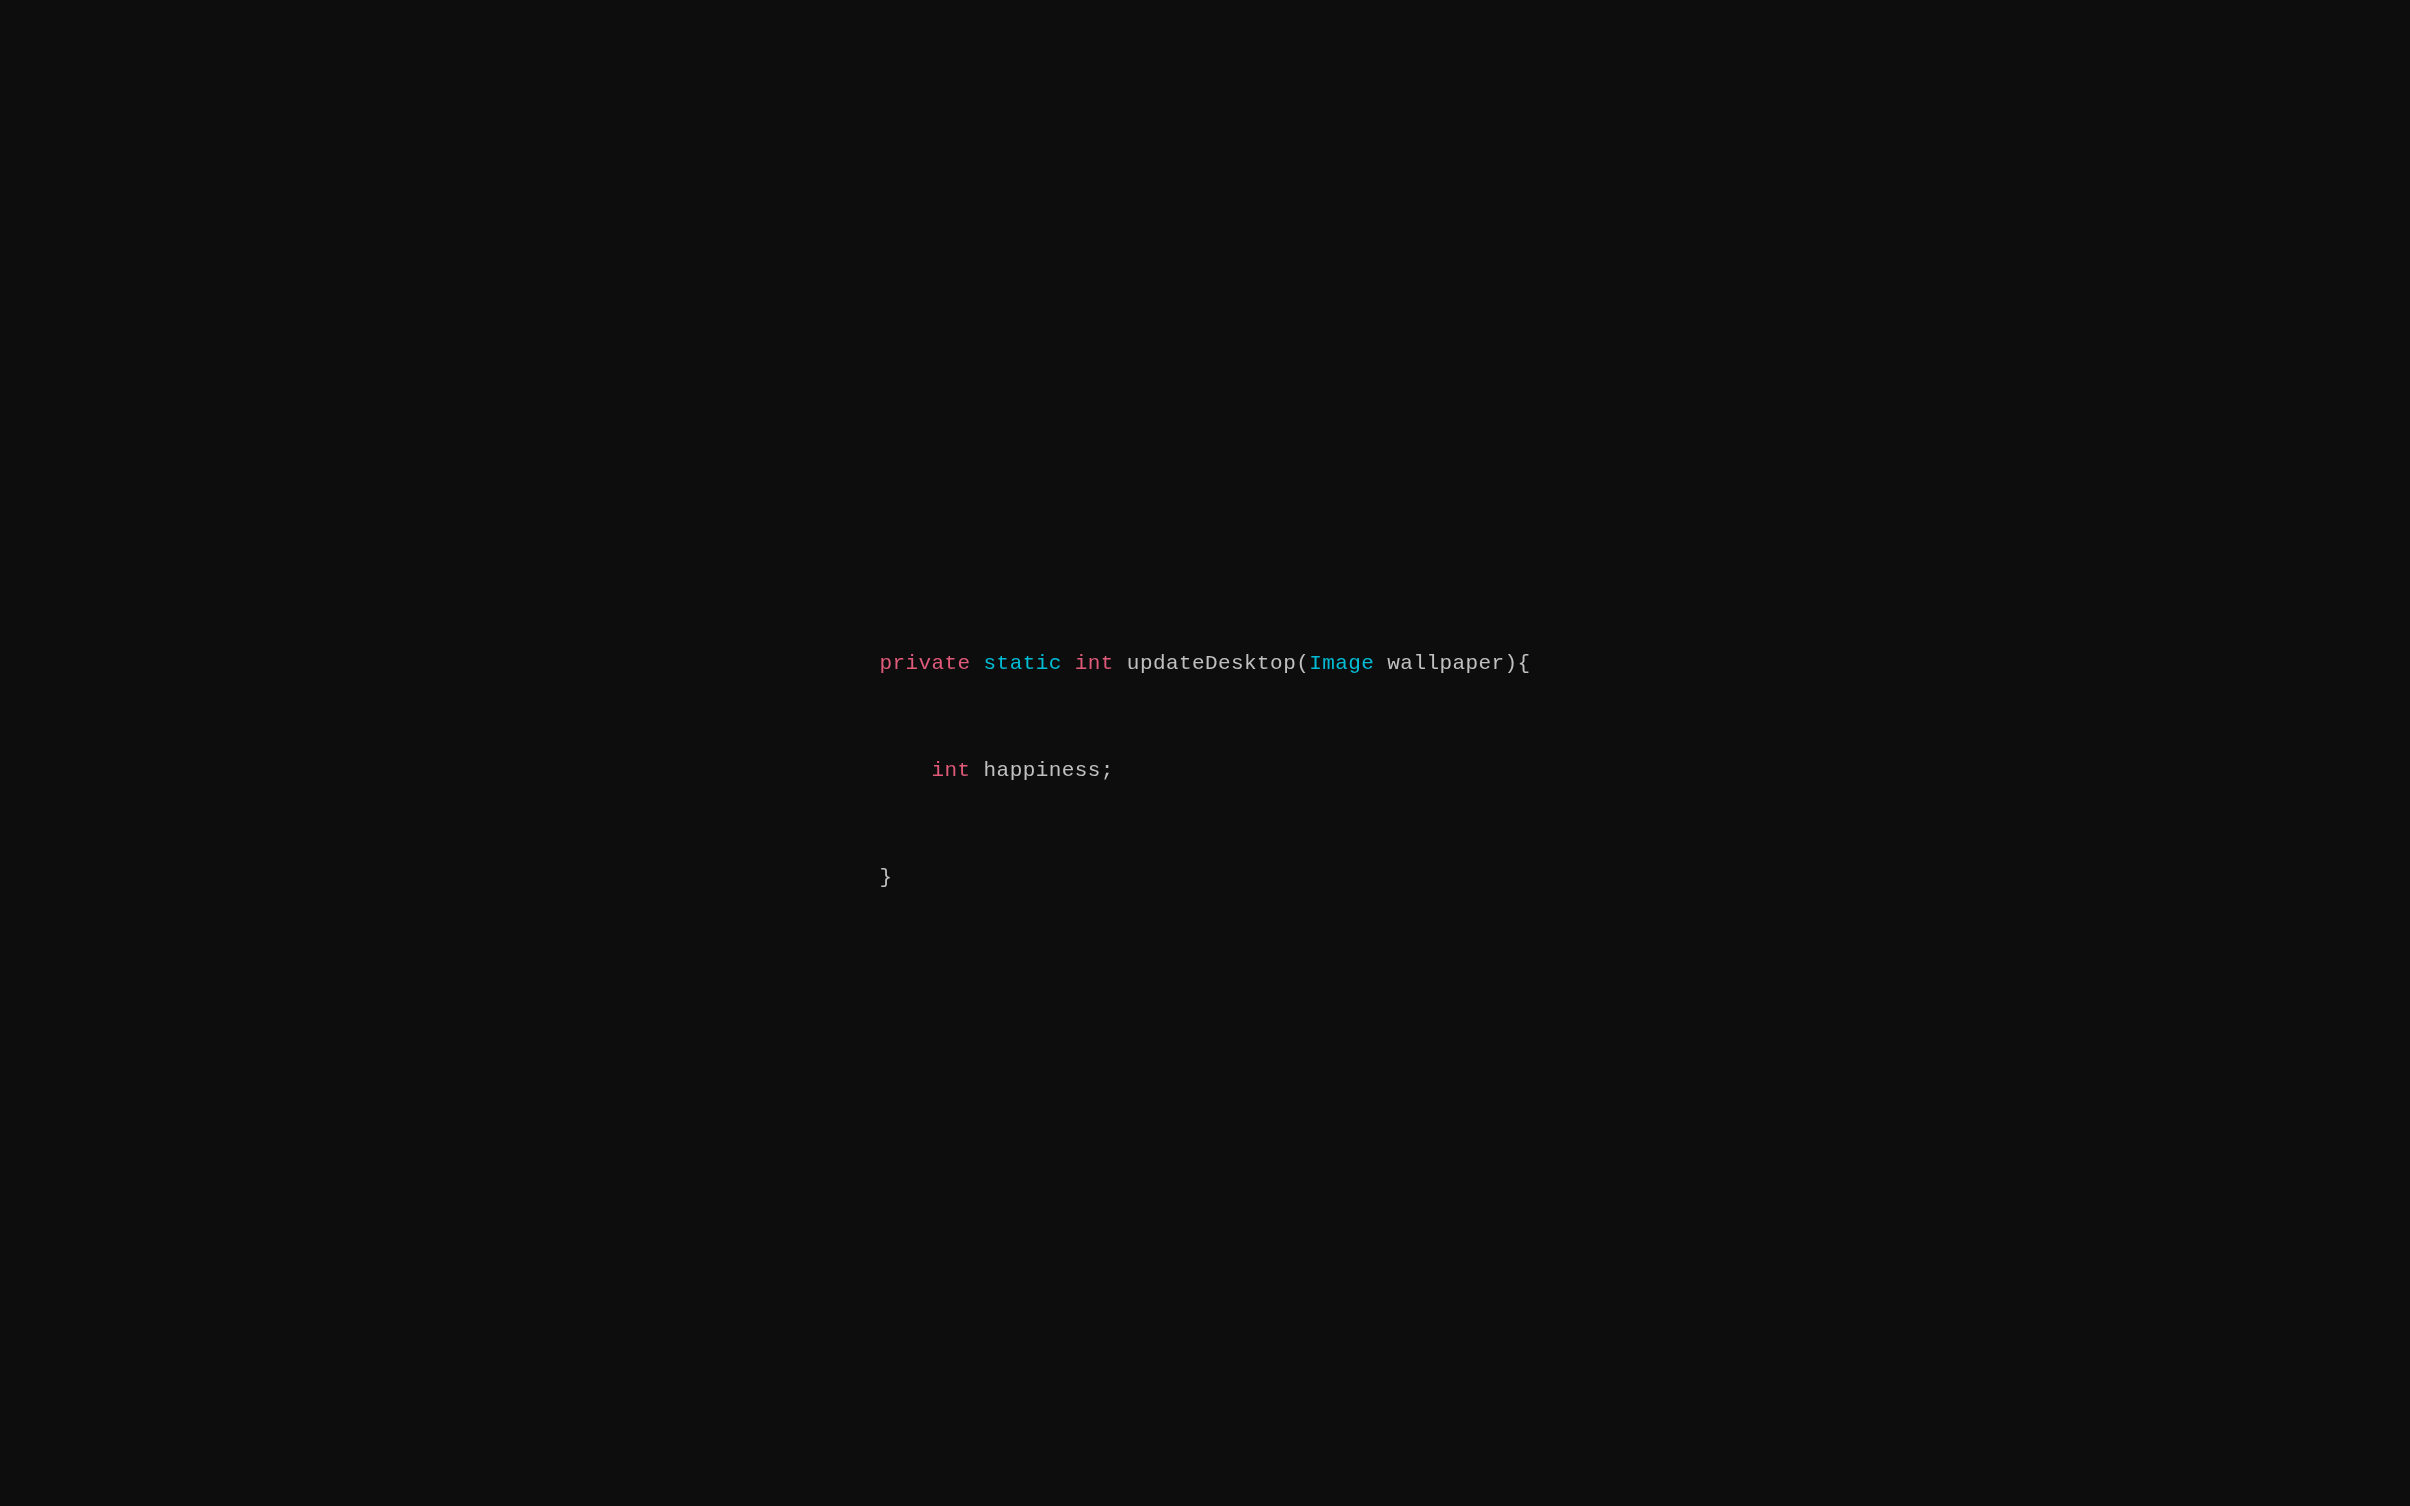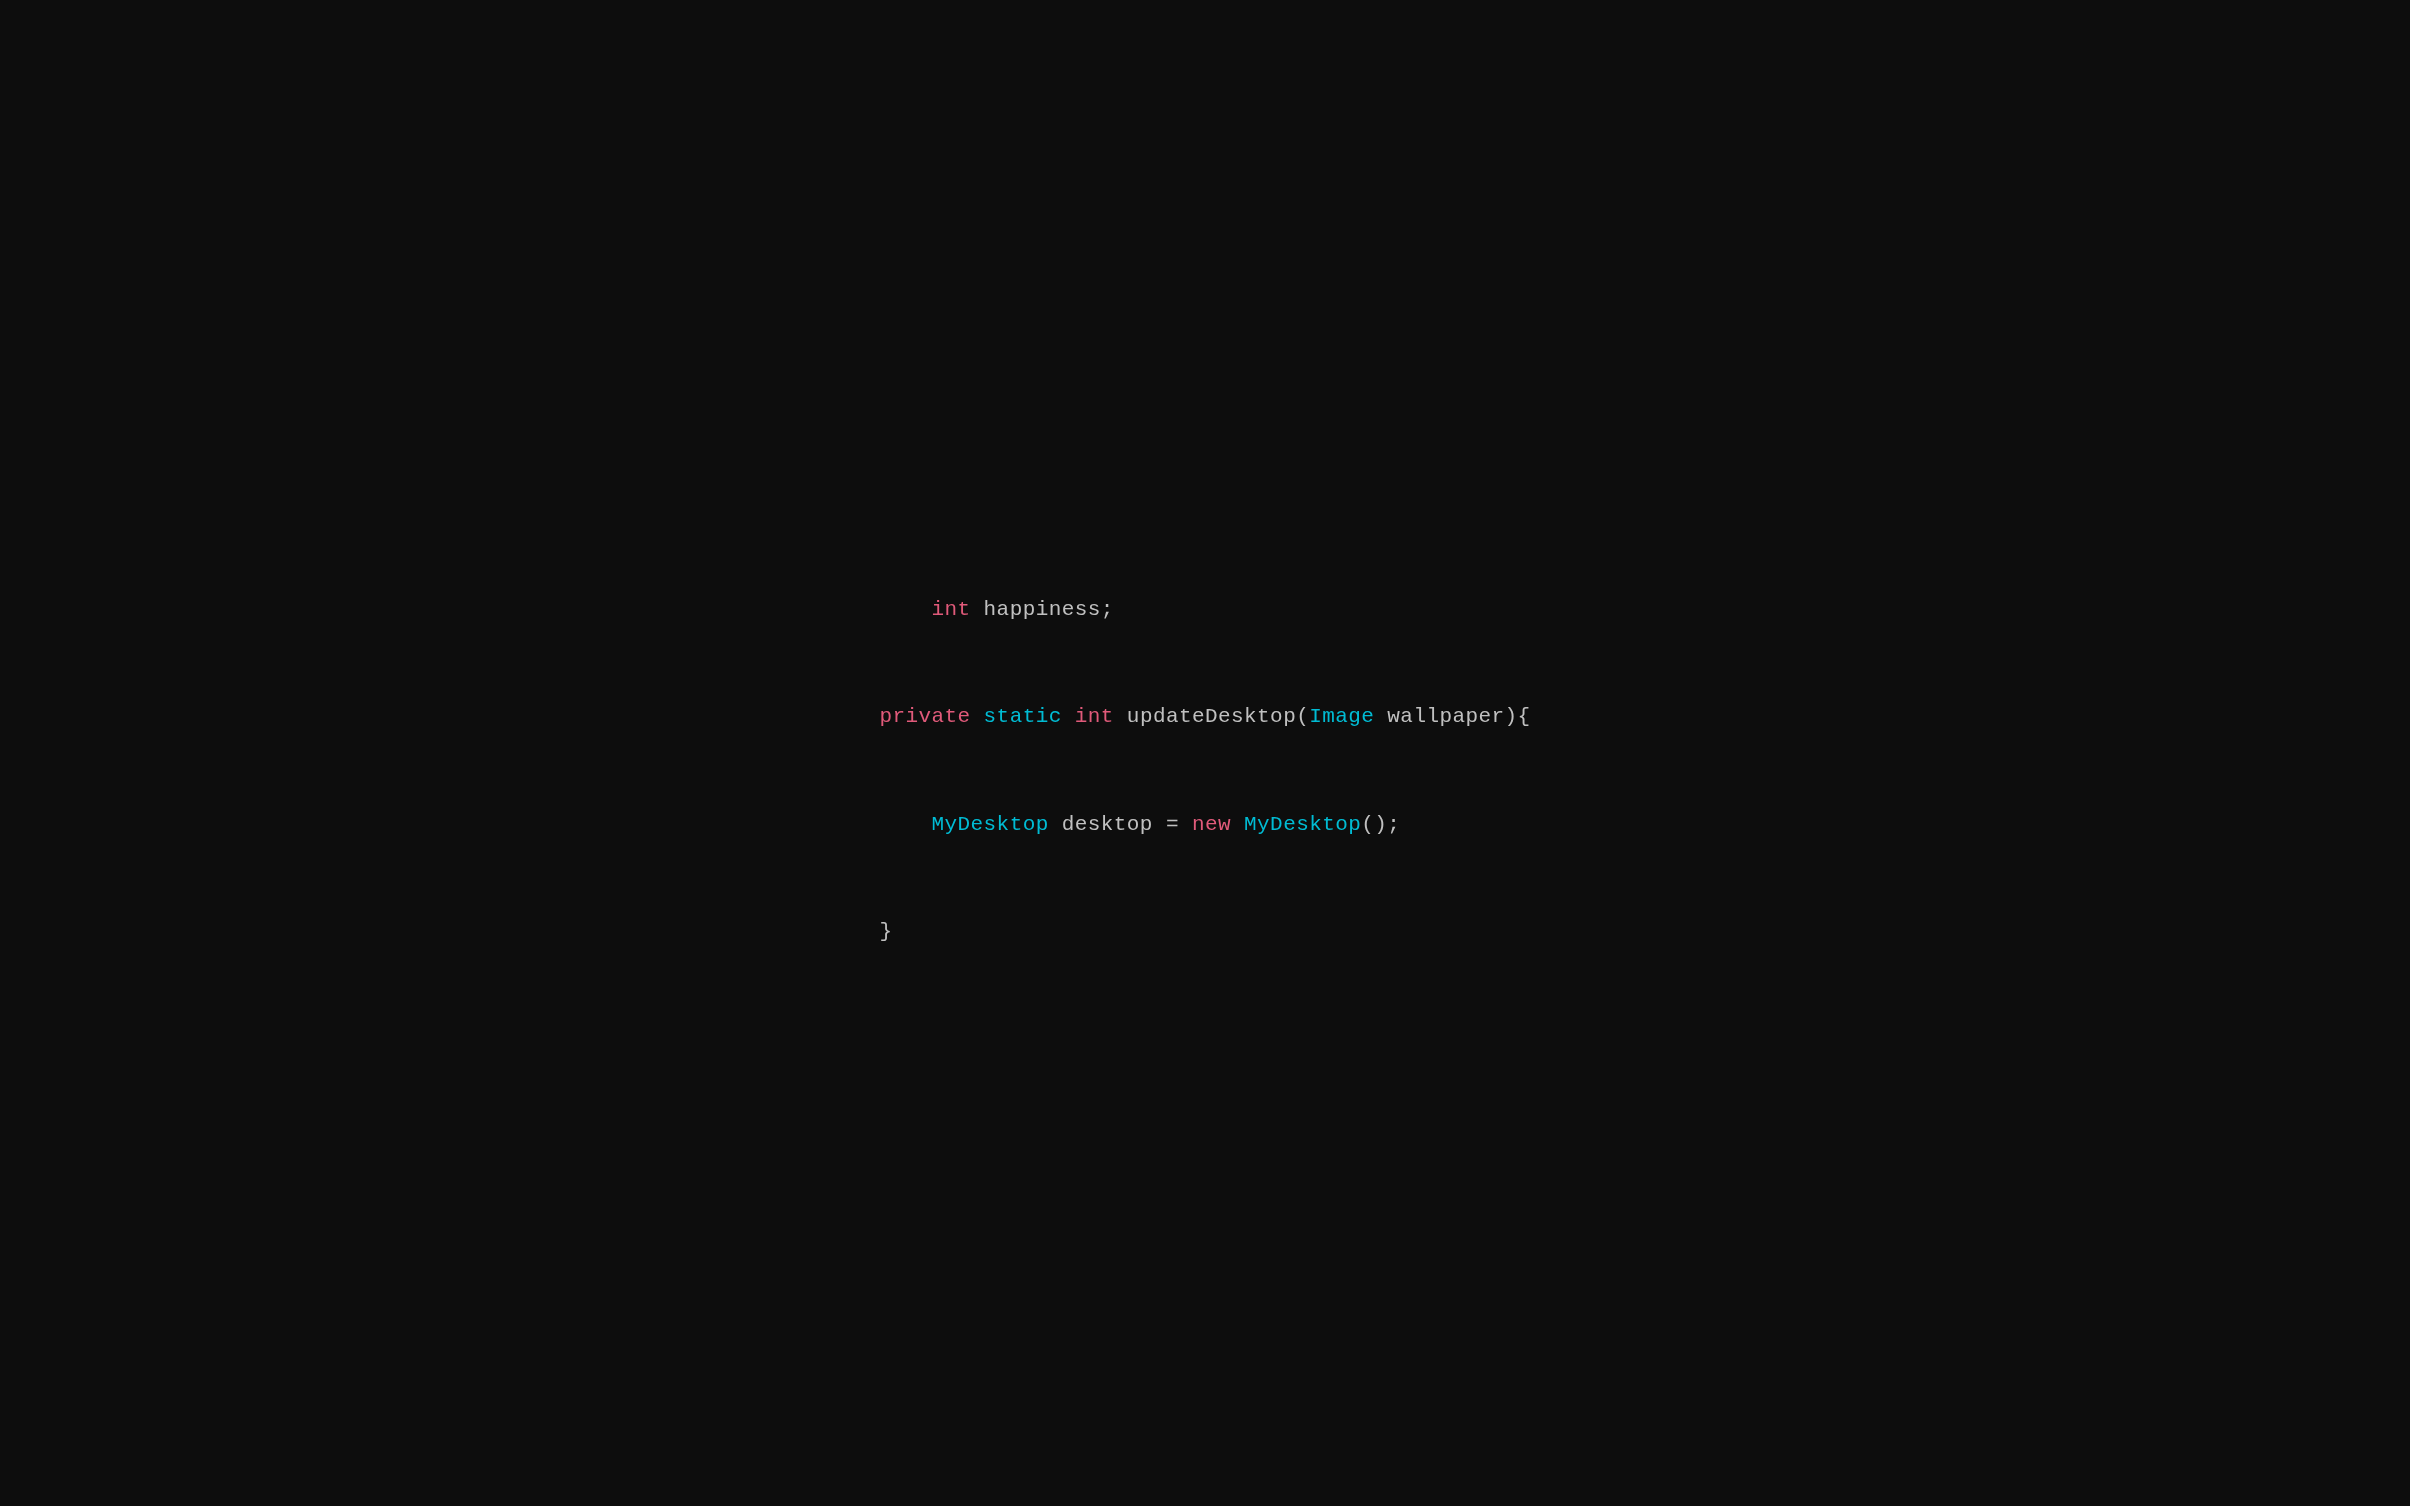--- a/index.html
+++ b/index.html
@@ -33,18 +33,17 @@
     .keyword-return  { color: #e05a7a; }
     .class-image     { color: #00bcd4; }
     .class-mydesktop { color: #00bcd4; }
     .plain           { color: #c0c0c0; }
     .constant        { color: #c800c8; }
   </style>
 </head>
 <body>
 
 <div class="code-block">
+  <div><span class="keyword-private">private</span><span class="plain"> </span><span class="keyword-static">static</span><span class="plain"> </span><span class="keyword-int">int</span><span class="plain"> updateDesktop(</span><span class="class-image">Image</span><span class="plain"> wallpaper){</span></div>
   <div><span class="plain">    </span><span class="keyword-int2">int</span><span class="plain"> happiness;</span></div>
-  <div><span class="keyword-private">private</span><span class="plain"> </span><span class="keyword-static">static</span><span class="plain"> </span><span class="keyword-int">int</span><span class="plain"> updateDesktop(</span><span class="class-image">Image</span><span class="plain"> wallpaper){</span></div>
-  <div><span class="plain">    </span><span class="class-mydesktop">MyDesktop</span><span class="plain"> desktop = </span><span class="keyword-new">new</span><span class="plain"> </span><span class="class-mydesktop">MyDesktop</span><span class="plain">();</span></div>
   <div><span class="plain">}</span></div>
 </div>
 
 
 </body></html>

